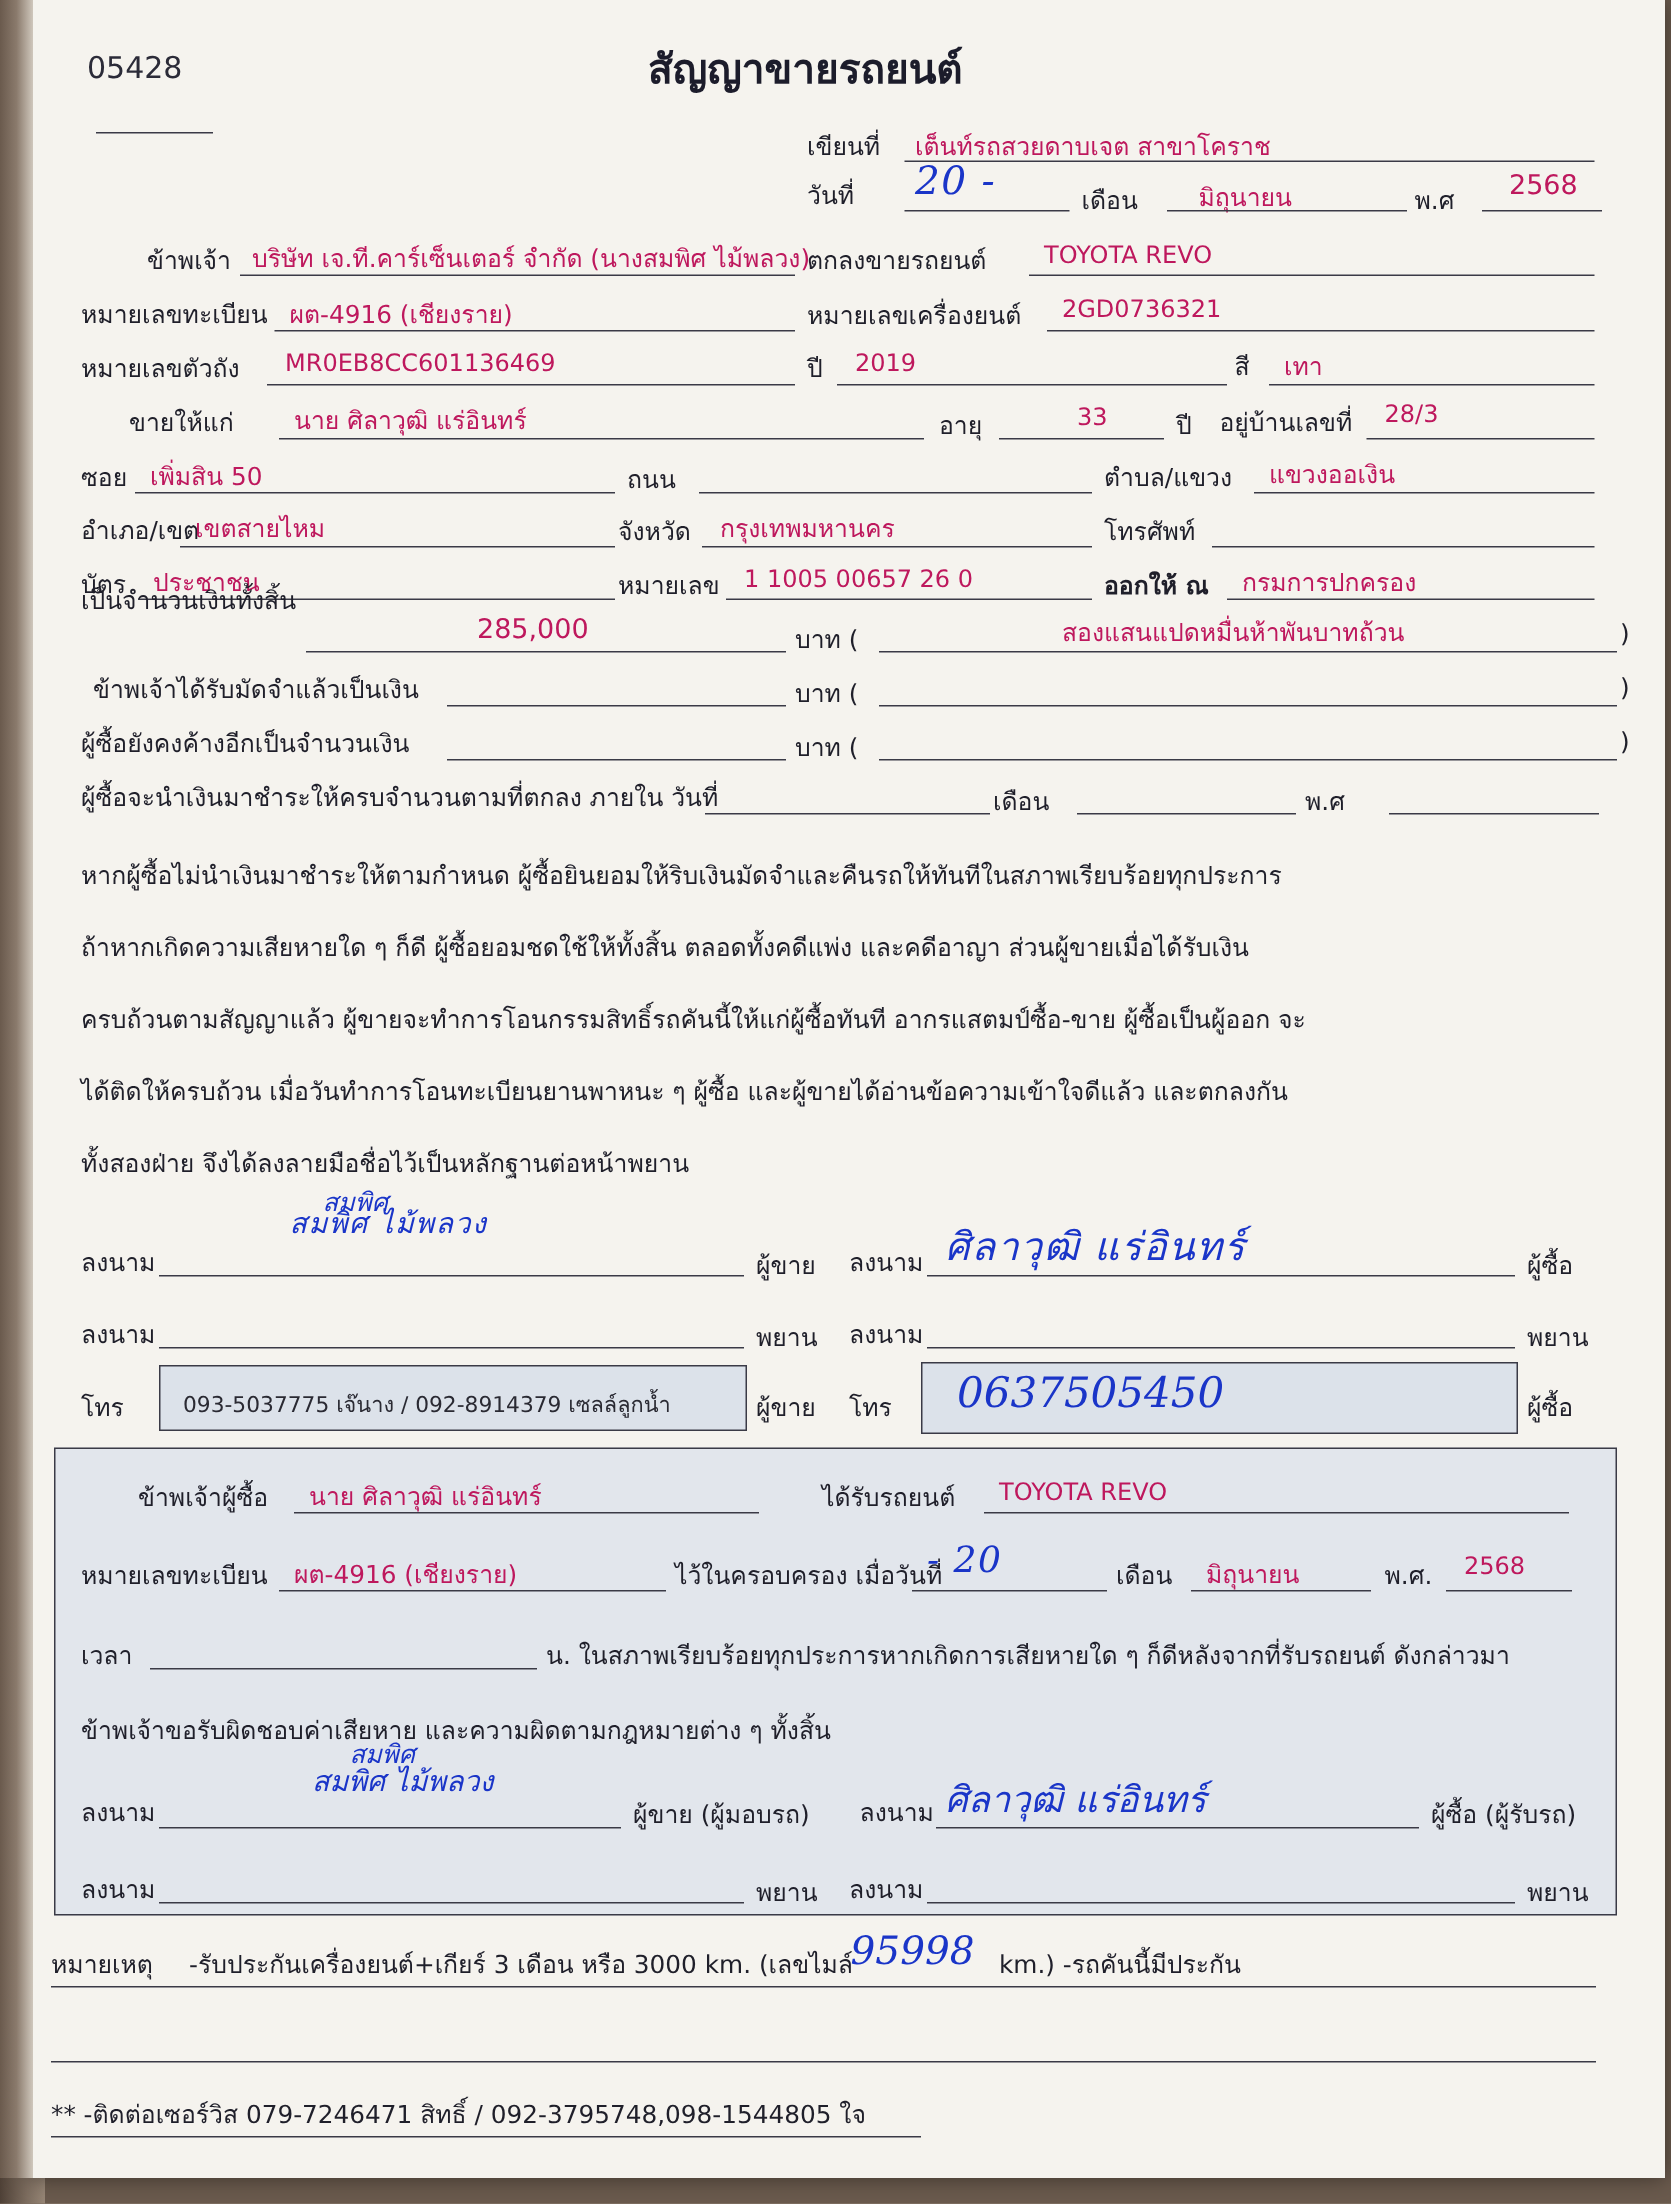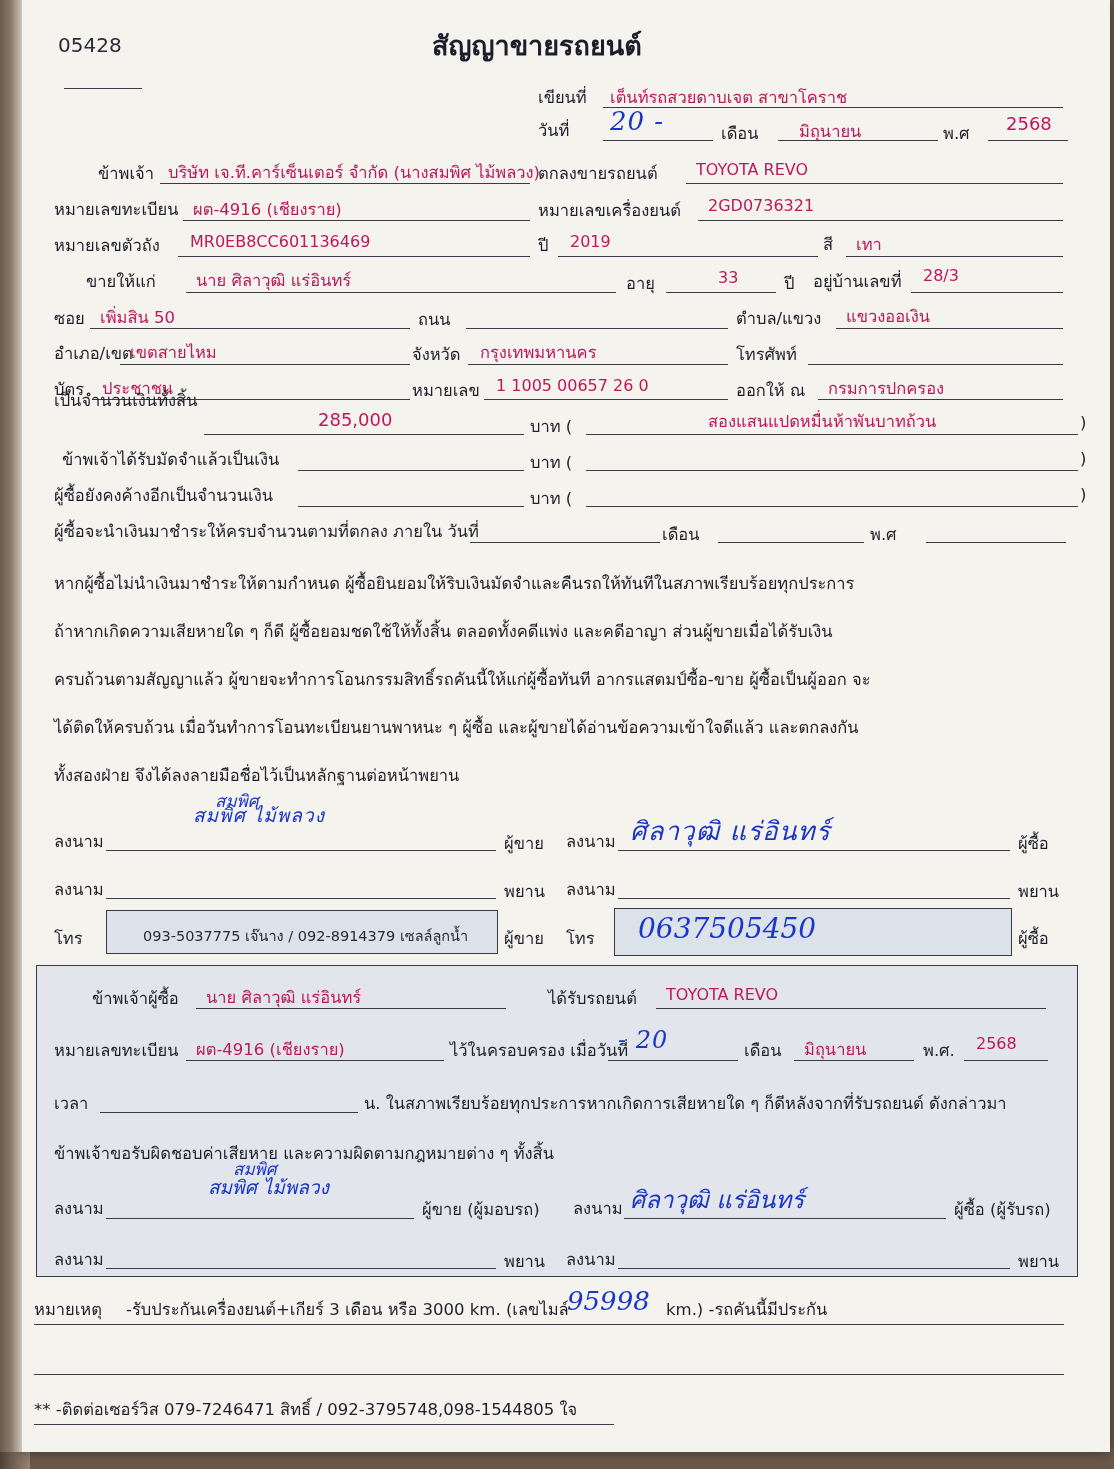--- a/index.html
+++ b/index.html
@@ -36,21 +36,21 @@
     background: linear-gradient(90deg, #6a5a4d 0%, #8a7a6c 50%, #cfc7bc 100%);
   }
   
   .t {
     position: absolute;
     white-space: nowrap;
     color: #2a2a33;
     font-family: "DejaVu Sans", sans-serif;
   }
   .lbl { font-size: 16.5px; color: #1f1f2a; }
-  .small { font-size: 14.5px; margin-left: 21px; }
+  .small { font-size: 14.5px; }
   .title {
     font-size: 27px;
     font-weight: bold;
     color: #1c1c2b;
   }
   .num { font-size: 17px; color: #2b2b38; }
   
   .val {
     position: absolute;
     white-space: nowrap;
@@ -195,21 +195,21 @@
     <div class="line" style="left:790px; top:364px; width:255px;"></div>
 
     <div class="t lbl" style="left:36px; top:376px;">บัตร</div>
     <div class="val valth" style="left:84px; top:375px;">ประชาชน</div>
     <div class="line" style="left:74px; top:399px; width:318px;"></div>
 
     <div class="t lbl" style="left:394px; top:377px;">หมายเลข</div>
     <div class="val" style="left:478px; top:376px;">1 1005 00657 26 0</div>
     <div class="line" style="left:466px; top:399px; width:244px;"></div>
 
-    <div class="t lbl" style="left:718px; top:377px;">ออกให้ ณ</div>
+    <div class="t lbl" style="left:718px; top:377px;font-weight:bold;">ออกให้ ณ</div>
     <div class="val valth" style="left:810px; top:375px;">กรมการปกครอง</div>
     <div class="line" style="left:800px; top:399px; width:245px;"></div>
 
     <div class="t lbl" style="left:36px; top:387px;">เป็นจำนวนเงินทั้งสิ้น</div>
     <div class="val" style="left:300px; top:409px; font-size:18px;">285,000</div>
     <div class="line" style="left:186px; top:434px; width:320px;"></div>
     <div class="t lbl" style="left:512px; top:413px;">บาท (</div>
     <div class="val valth" style="left:690px; top:408px;">สองแสนแปดหมื่นห้าพันบาทถ้วน</div>
     <div class="line" style="left:568px; top:434px; width:492px;"></div>
     <div class="t lbl" style="left:1062px; top:413px;">)</div>

